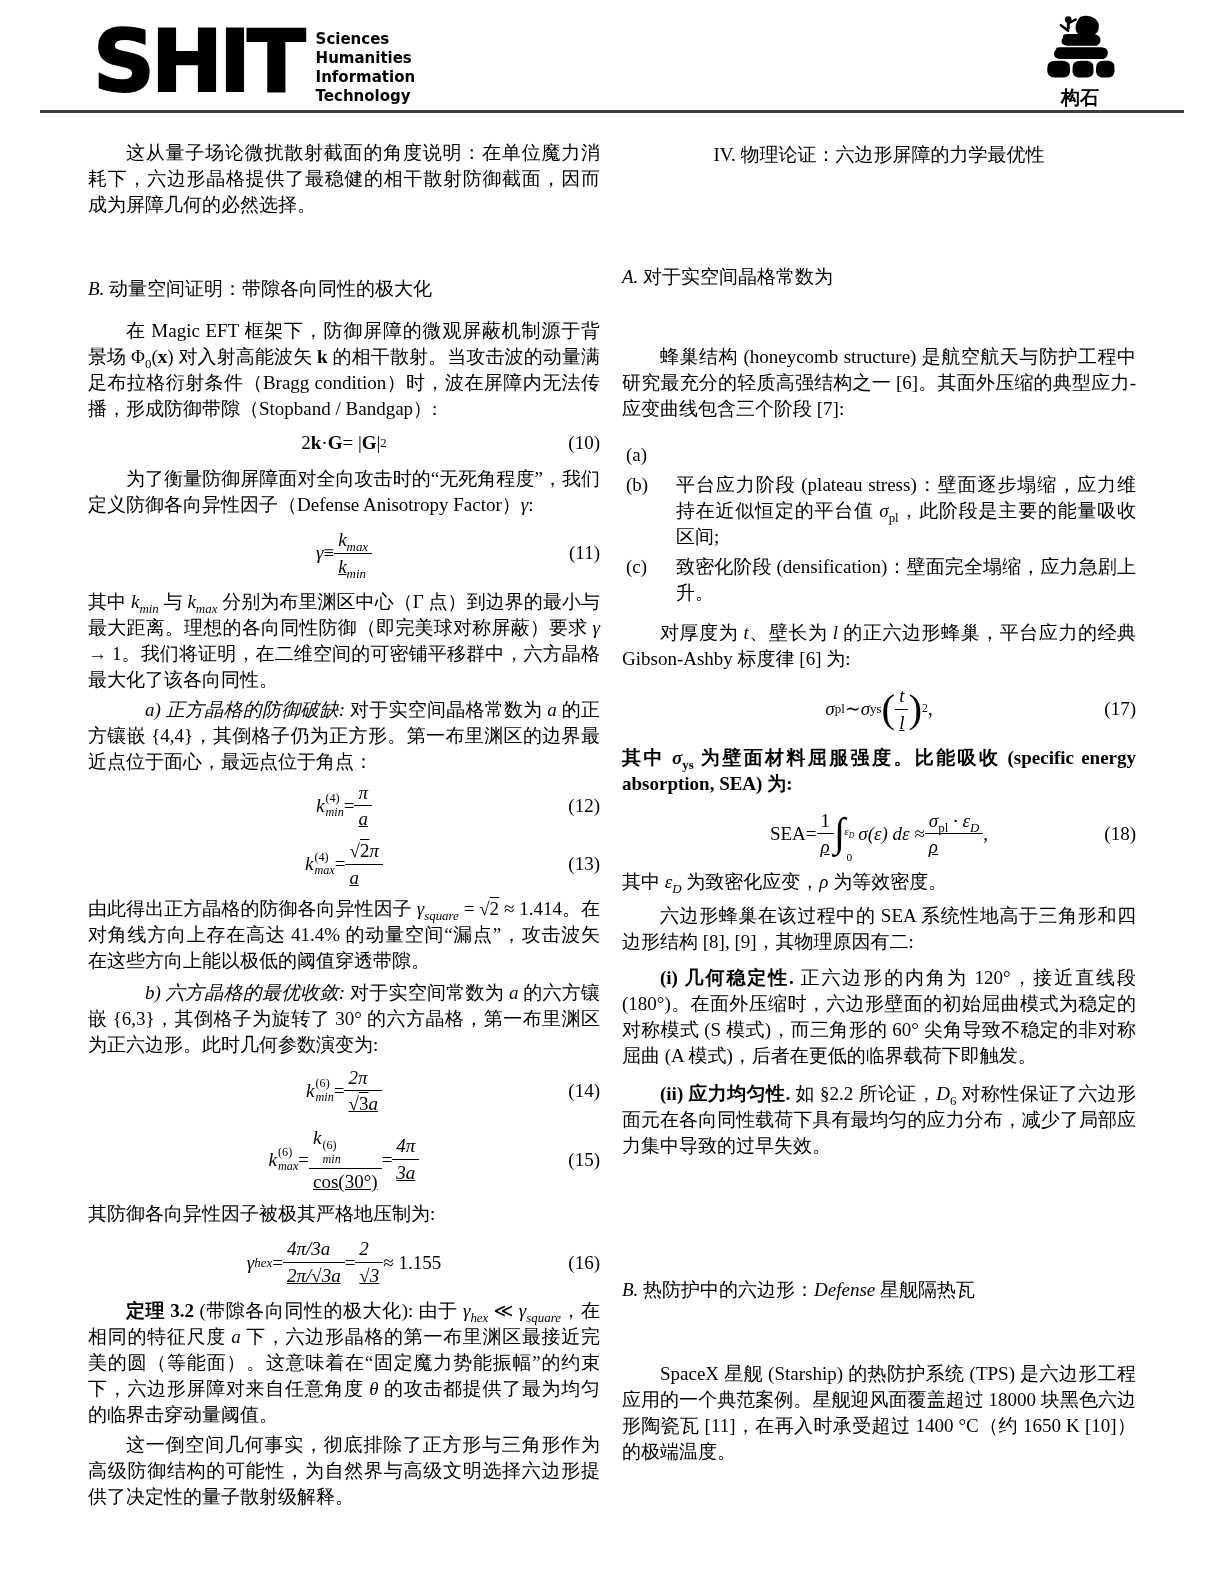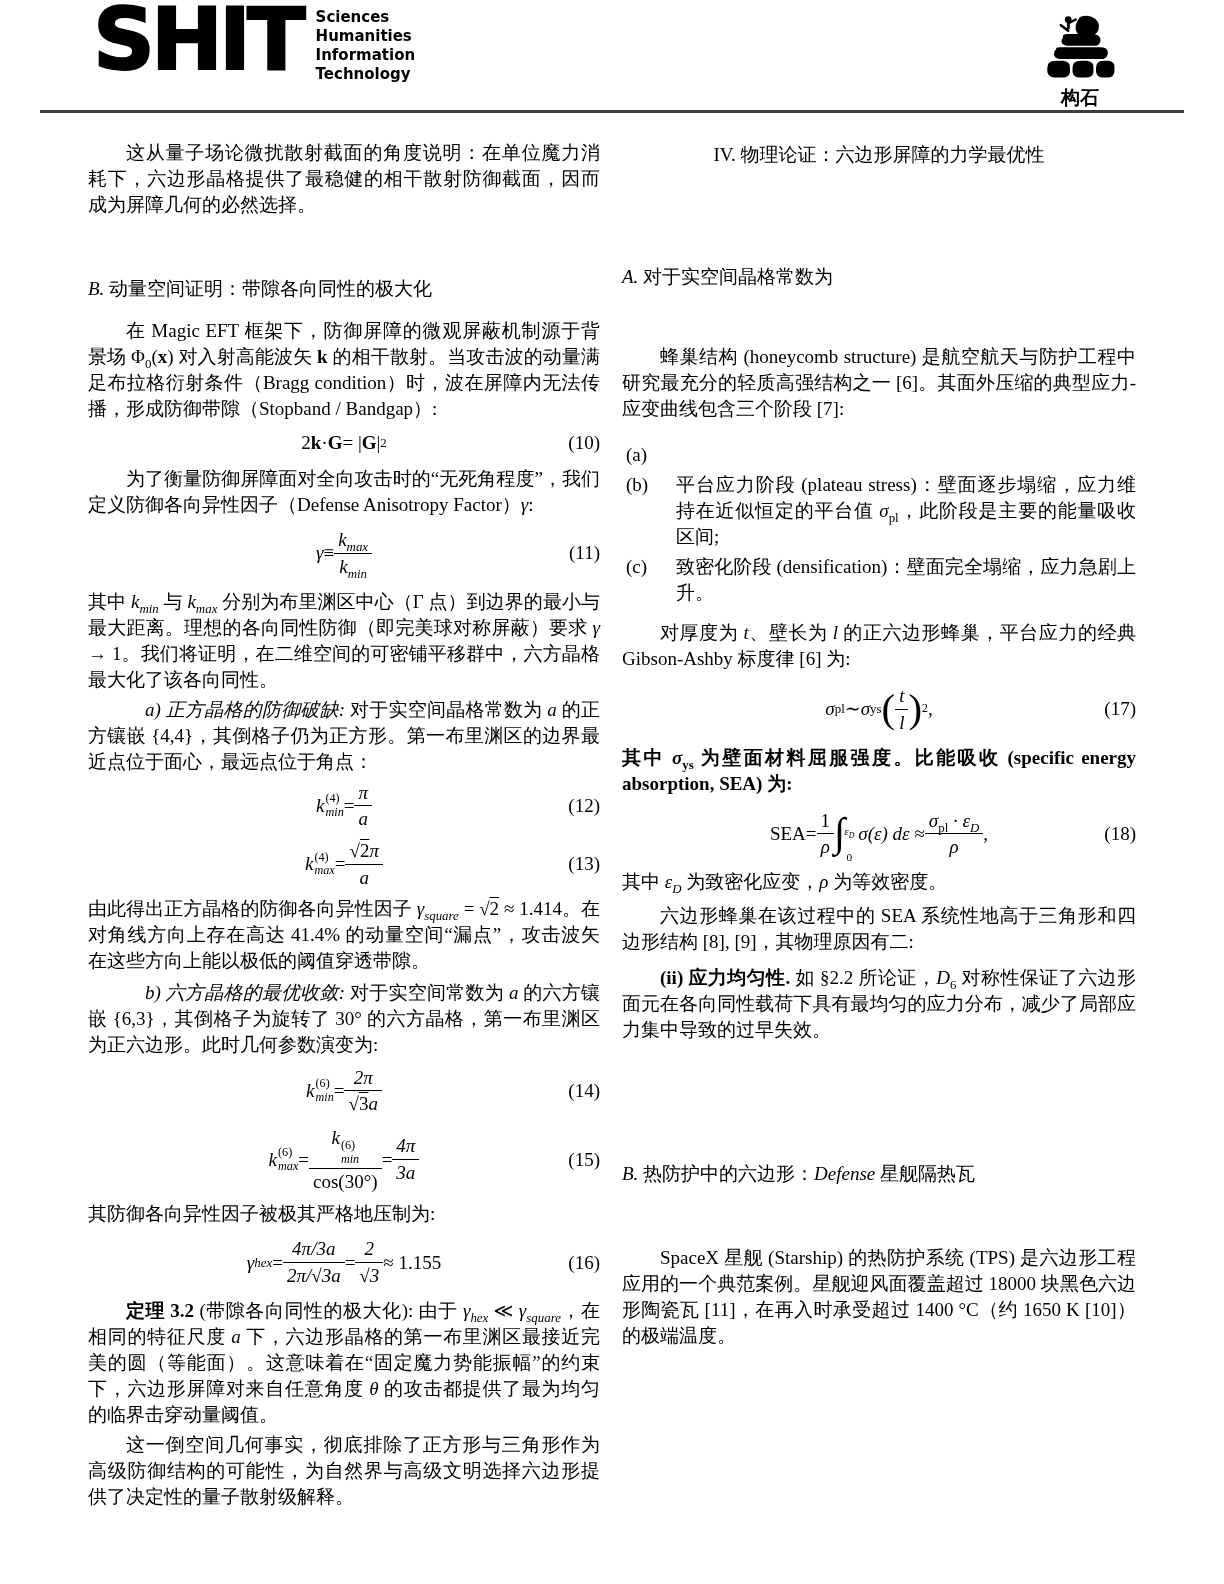--- a/index.html
+++ b/index.html
@@ -1,20 +1,20 @@
 <!DOCTYPE html>
 <html><head>
 <meta charset="utf-8">
 <style>
   html,body{margin:0;padding:0;background:#e8e8e8;}
   .page{position:relative;width:1224px;height:1584px;background:#ffffff;margin:0 auto;
         font-family:"Liberation Serif","DejaVu Serif",serif;color:#000;overflow:hidden;}
   
   .header{position:relative;height:114px;}
-  .logo-block{position:absolute;left:93px;top:0;display:flex;gap:14px;align-items:flex-start;}
+  .logo-block{position:absolute;left:93px;top:22px;display:flex;gap:14px;align-items:flex-start;}
   .logo-text{font-family:"DejaVu Sans","Liberation Sans",sans-serif;font-weight:900;
              font-size:86px;line-height:0.92;letter-spacing:-4px;-webkit-text-stroke:2px #000;}
   .logo-words{margin-top:8px;font-family:"DejaVu Sans","Liberation Sans",sans-serif;
               font-weight:bold;font-size:15px;line-height:19px;}
   .org-logo{position:absolute;right:96px;top:12px;width:96px;text-align:center;}
   .org-label{font-family:Liberation Serif, serif;font-weight:bold;
              font-size:19px;line-height:20px;margin-top:-2px;}
   .header-rule{position:absolute;left:40px;right:40px;top:110px;height:3px;background:#3d3d3d;}
   
   .body-area{display:flex;padding:26px 88px 0 88px;}
@@ -31,23 +31,23 @@
   sup{font-size:68%;line-height:0;}
   .subit{font-style:italic;}
   
   .sec-h{text-align:center;margin:0;}
   .sub-h{text-align:left;margin:0;}
   
   .eq{position:relative;display:flex;justify-content:center;align-items:center;
       text-align:center;}
   .eq .math{display:inline-flex;align-items:center;white-space:nowrap;}
   .eqno{position:absolute;right:0;top:50%;transform:translateY(-50%);}
-  .frac{display:inline-block;vertical-align:-0.75em;text-align:center;line-height:1.25;}
+  .frac{display:inline-block;vertical-align:-0.75em;text-align:left;line-height:1.25;}
   .frac>.num{display:block;padding:0 4px 1px;}
-  .frac>.den{display:block;border-top:1.5px solid #000;padding:1px 4px 0;}
+  .frac>.den{display:block;border-top:1.5px solid #000;padding:1px 4px 0;text-decoration:underline;}
   .ss{display:inline-flex;flex-direction:column;align-items:flex-start;font-size:64%;
       line-height:1.12;vertical-align:-0.45em;margin-left:1px;}
   .ss .up{display:block;}
   .ss .dn{display:block;font-style:italic;}
   .rad{text-decoration:overline;}
   .intg{font-size:215%;line-height:0.9;font-weight:normal;}
   .ibounds{display:inline-flex;flex-direction:column;justify-content:space-between;
            font-size:60%;height:2.9em;margin-left:-1px;margin-right:4px;padding-top:2px;}
   .bigp{font-size:215%;line-height:0.85;font-weight:300;}
   .psup{font-size:62%;vertical-align:1.05em;}
@@ -308,20 +308,21 @@
             </span>
             <span>,</span>
           </span>
         <span class="eqno">(18)</span>
       </div>
 
       <p style="margin-bottom:8px;"><span>其中 </span><span class="it">ε</span><sub class="subit">D</sub><span> 为致密化应变，</span><span class="it">ρ</span><span> 为等效密度。</span></p>
 
       <p class="indent" style="margin-bottom:10px;"><span>六边形蜂巢在该过程中的 SEA 系统性地高于三角形和四边形结构 [8], [9]，其物理原因有二:</span></p>
 
+      <p class="indent" style="margin-bottom:12px;"><span class="bold">(i) 几何稳定性.</span><span> 正六边形的内角为 120°，接近直线段 (180°)。在面外压缩时，六边形壁面的初始屈曲模式为稳定的对称模式 (S 模式)，而三角形的 60° 尖角导致不稳定的非对称屈曲 (A 模式)，后者在更低的临界载荷下即触发。</span></p>
 
       <p class="indent"><span class="bold">(ii) 应力均匀性.</span><span> 如 §2.2 所论证，</span><span class="it">D</span><sub>6</sub><span> 对称性保证了六边形面元在各向同性载荷下具有最均匀的应力分布，减少了局部应力集中导致的过早失效。</span></p>
 
       <p class="sub-h" style="margin-top:118px;margin-bottom:58px;"><span class="it">B.</span><span> 热防护中的六边形：</span><span class="it">Defense</span><span> 星舰隔热瓦</span></p>
 
       <p class="indent"><span>SpaceX 星舰 (Starship) 的热防护系统 (TPS) 是六边形工程应用的一个典范案例。星舰迎风面覆盖超过 18000 块黑色六边形陶瓷瓦 [11]，在再入时承受超过 1400 °C（约 1650 K [10]）的极端温度。</span></p>
 
     </div>
   </div>
 </div>

